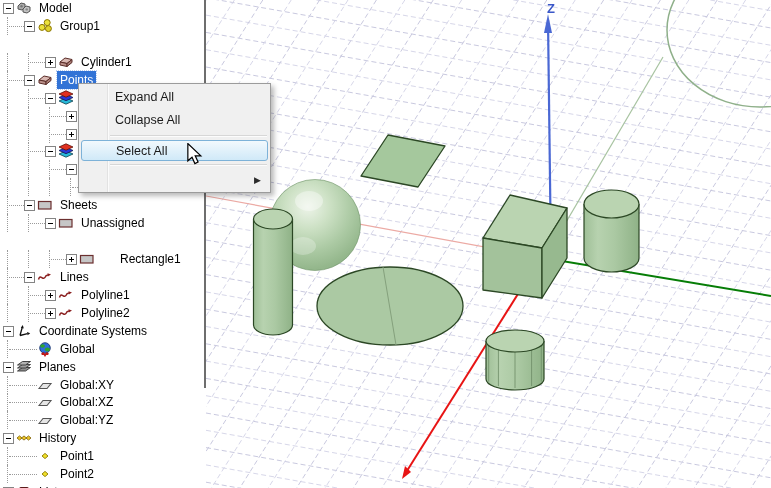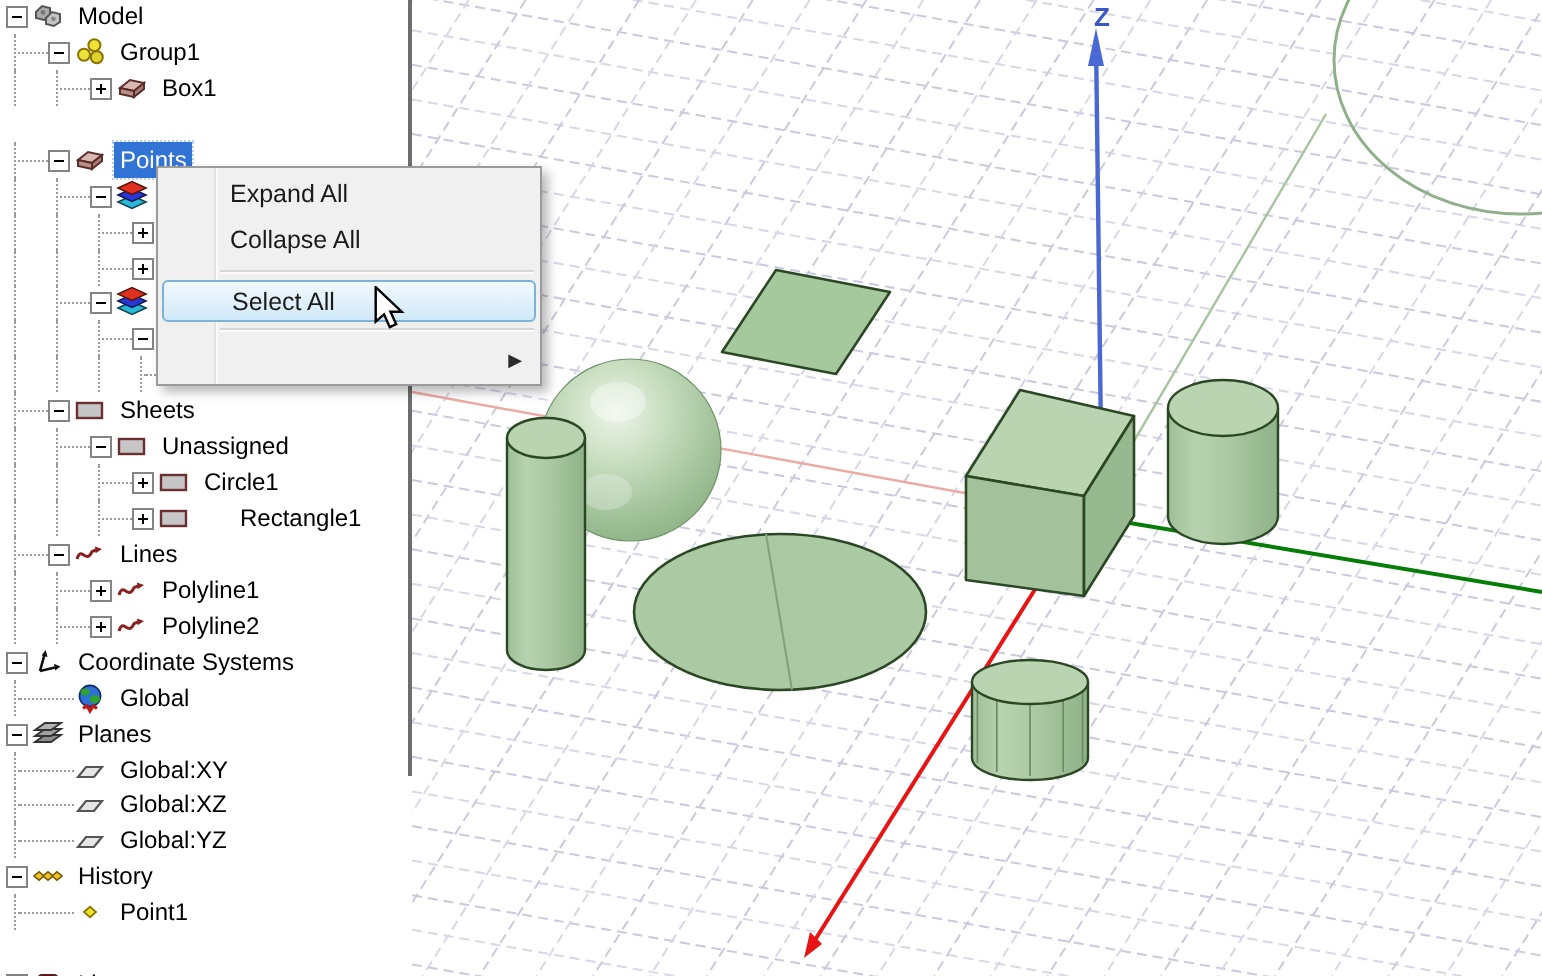--- a/index.html
+++ b/index.html
@@ -61,36 +61,36 @@
         </span>
         <span class="ticon" style="left:37px">
           <svg width="16" height="16" viewBox="0 0 16 16">
             <circle cx="10.2" cy="4.6" r="3" fill="#ece23a" stroke="#8a7400" stroke-width="1"></circle>
             <circle cx="5" cy="9.4" r="3" fill="#ece23a" stroke="#8a7400" stroke-width="1"></circle>
             <circle cx="11.4" cy="10.6" r="3" fill="#e0d22e" stroke="#8a7400" stroke-width="1"></circle>
           </svg>
         </span>
         <span class="tlabel " style="left:57px">Group1</span>
       </div>
-      <div class="trow" style="top:35px">
+      <div class="trow" style="top:53px">
         <span class="spine" style="left:7px"></span>
         <span class="spine" style="left:28px"></span>
         <span class="stub" style="left:30px;width:15px"></span>
         <span class="ebox plus" style="left:45px">
           <i class="h"></i>
           <i class="v"></i>
         </span>
         <span class="ticon" style="left:58px">
           <svg width="16" height="16" viewBox="0 0 16 16">
             <polygon points="2,8 7,4 14,5.5 9,9.5" fill="#d9b8b2" stroke="#5a2d28" stroke-width="1"></polygon>
             <polygon points="2,8 9,9.5 9,12.5 2,11" fill="#b98f88" stroke="#5a2d28" stroke-width="1"></polygon>
             <polygon points="9,9.5 14,5.5 14,8.5 9,12.5" fill="#a87d76" stroke="#5a2d28" stroke-width="1"></polygon>
           </svg>
         </span>
-        <span class="tlabel " style="left:78px">Box1</span>
+        <span class="tlabel " style="left:78px">Cylinder1</span>
       </div>
       <div class="trow" style="top:71px">
         <span class="spine" style="left:7px"></span>
         <span class="stub" style="left:9px;width:15px"></span>
         <span class="ebox minus" style="left:24px">
           <i class="h"></i>
         </span>
         <span class="ticon" style="left:37px">
           <svg width="16" height="16" viewBox="0 0 16 16">
             <polygon points="2,8 7,4 14,5.5 9,9.5" fill="#d9b8b2" stroke="#5a2d28" stroke-width="1"></polygon>
@@ -192,36 +192,20 @@
         <span class="ebox minus" style="left:45px">
           <i class="h"></i>
         </span>
         <span class="ticon" style="left:58px">
           <svg width="16" height="16" viewBox="0 0 16 16">
             <rect x="1.5" y="4.5" width="12.5" height="7.5" fill="#c6c6c6" stroke="#6b2f2f" stroke-width="1.2"></rect>
           </svg>
         </span>
         <span class="tlabel " style="left:78px">Unassigned</span>
       </div>
-      <div class="trow" style="top:232px">
-        <span class="spine" style="left:7px"></span>
-        <span class="spine" style="left:28px"></span>
-        <span class="spine" style="left:49px"></span>
-        <span class="stub" style="left:51px;width:15px"></span>
-        <span class="ebox plus" style="left:66px">
-          <i class="h"></i>
-          <i class="v"></i>
-        </span>
-        <span class="ticon" style="left:79px">
-          <svg width="16" height="16" viewBox="0 0 16 16">
-            <rect x="1.5" y="4.5" width="12.5" height="7.5" fill="#c6c6c6" stroke="#6b2f2f" stroke-width="1.2"></rect>
-          </svg>
-        </span>
-        <span class="tlabel " style="left:99px">Circle1</span>
-      </div>
       <div class="trow" style="top:250px">
         <span class="spine" style="left:7px"></span>
         <span class="spine" style="left:28px"></span>
         <span class="spine" style="left:49px"></span>
         <span class="stub" style="left:51px;width:15px"></span>
         <span class="ebox plus" style="left:66px">
           <i class="h"></i>
           <i class="v"></i>
         </span>
         <span class="ticon" style="left:79px">
@@ -361,20 +345,30 @@
       </div>
       <div class="trow" style="top:447px">
         <span class="spine" style="left:7px"></span>
         <span class="stub" style="left:9px;width:28px"></span>
         <span class="ticon" style="left:37px">
           <svg width="16" height="16" viewBox="0 0 16 16">
             <polygon points="5,8 8,5.4 11,8 8,10.6" fill="#f0e028" stroke="#8a7800" stroke-width="0.9"></polygon>
           </svg>
         </span>
         <span class="tlabel " style="left:57px">Point1</span>
+      </div>
+      <div class="trow" style="top:465px">
+        <span class="spine" style="left:7px"></span>
+        <span class="stub" style="left:9px;width:28px"></span>
+        <span class="ticon" style="left:37px">
+          <svg width="16" height="16" viewBox="0 0 16 16">
+            <polygon points="5,8 8,5.4 11,8 8,10.6" fill="#f0e028" stroke="#8a7800" stroke-width="0.9"></polygon>
+          </svg>
+        </span>
+        <span class="tlabel " style="left:57px">Point2</span>
       </div>
       <div class="trow" style="top:483px">
         <span class="ebox plus" style="left:3px"></span>
         <span class="ticon" style="left:16px">
           <svg width="16" height="16" viewBox="0 0 16 16">
             <rect x="3" y="3.5" width="10" height="9.5" rx="2" fill="#b04848" stroke="#5a1a1a" stroke-width="1"></rect>
           </svg>
         </span>
         <span class="tlabel " style="left:36px">Lists</span>
       </div>

